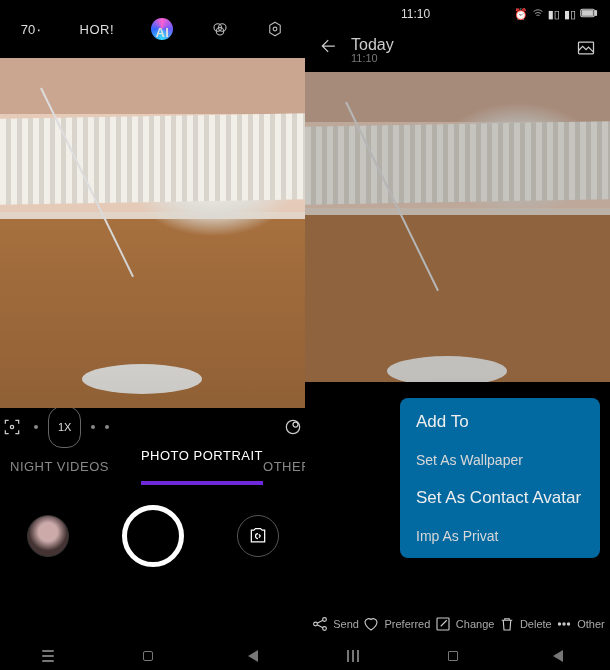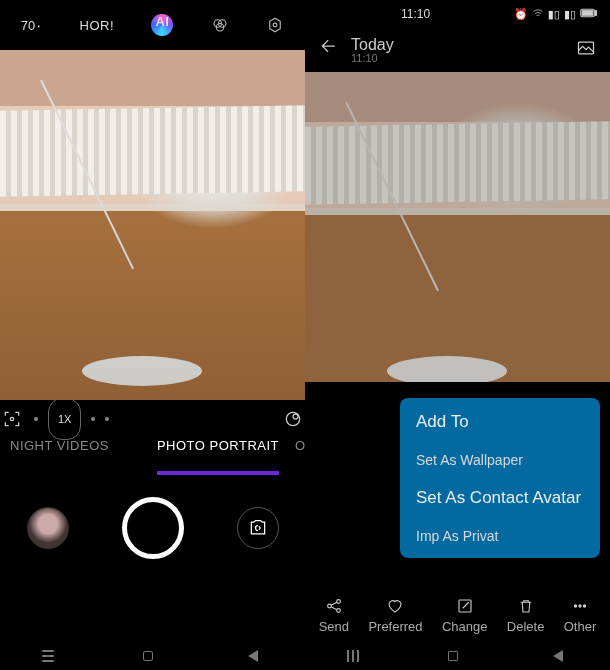--- a/index.html
+++ b/index.html
@@ -10,29 +10,29 @@
       display: flex;
       overflow: hidden;
       color: #fff;
     }
     .screen { height: 670px; position: relative; background: #000; }
     .screen-left { width: 305px; }
     .screen-right { width: 305px; }
 
     
     .cam-top {
-      height: 50px; display: flex; align-items: center;
+      height: 58px; display: flex; align-items: center;
       justify-content: space-around; padding: 0 2px;
       background: #000;
     }
     .cam-top span { font-size: 13px; color: #ddd; letter-spacing: 0.5px; }
     .ai-icon {
       width: 22px; height: 22px; border-radius: 50%;
       background: conic-gradient(#ff5fd1,#6a5cff,#38d9ff,#36f,#ff5fd1);
-      display:flex;align-items:flex-start;justify-content:center;
+      display:flex;align-items:flex-end;justify-content:center;
       font-size:10px;font-weight:700;color:#fff;
     }
     .top-icon { width: 18px; height: 18px; opacity: .9; display:flex;align-items:center;justify-content:center;}
 
     .viewfinder {
       width: 100%; height: 350px;
       background:
         radial-gradient(ellipse 120px 80px at 70% 35%, #efeee8 0%, #e0ddd6 40%, rgba(0,0,0,0) 70%),
         linear-gradient(180deg, #caa58f 0 16%, #e6cbb9 16% 44%, #e4d7c9 44% 46%, #a9713f 46% 100%);
       position:relative;
@@ -51,21 +51,21 @@
       height:38px;display:flex;align-items:center;justify-content:center;gap:10px;
       background:#000;
     }
     .focus-icon,.filter-chip{width:24px;height:24px;display:flex;align-items:center;justify-content:center;border-radius:50%;}
     .zoom-pill{
       border:1px solid #666;border-radius:14px;padding:14px 9px;font-size:11px;color:#ddd;
     }
     .dot{width:4px;height:4px;background:#888;border-radius:50%;}
 
     .mode-row{
-      display:flex;align-items:flex-start;gap:16px;
+      display:flex;align-items:center;gap:0;
       padding:0 10px;height:40px;font-size:13px;letter-spacing:.5px;
       overflow:hidden; white-space:nowrap;
     }
     .mode-row span{color:#888;}
     .mode-row .active{color:#fff;border-bottom:4px solid #6d28d9;padding-bottom:18px;margin-left:32px;}
 
     .controls{
       height:100px;display:flex;align-items:center;justify-content:space-around;
     }
     .thumb{
@@ -110,21 +110,21 @@
       padding:14px 16px;display:flex;flex-direction:column;gap:20px;
       box-shadow:0 6px 24px rgba(0,0,0,.5);
     }
     .menu div{font-size:14px;color:#d8d8d8;}
     .menu .primary{font-size:17px;color:#eee;}
 
     .bottom-actions{
       position:absolute;bottom:30px;left:0;width:100%;
       display:flex;justify-content:space-around;padding:6px 4px;
     }
-    .act{display:flex;flex-direction:column;align-items:center;gap:3px;font-size:13px;color:#aaa;}
+    .act{display:flex;align-items:center;gap:3px;font-size:11px;color:#aaa;}
     .act .ic{width:20px;height:20px;display:flex;align-items:center;justify-content:center;}
 
     .navbar{
       position:absolute;bottom:0;left:0;width:100%;
       height:28px;display:flex;justify-content:space-around;align-items:center;
     }
     .nav-bar-line{width:16px;height:2px;background:#777;border-radius:1px;}
     .nav-bar-sq{width:10px;height:10px;border:1.5px solid #777;border-radius:1px;}
 
     svg{stroke:#ccc;fill:none;stroke-width:1.5;}

